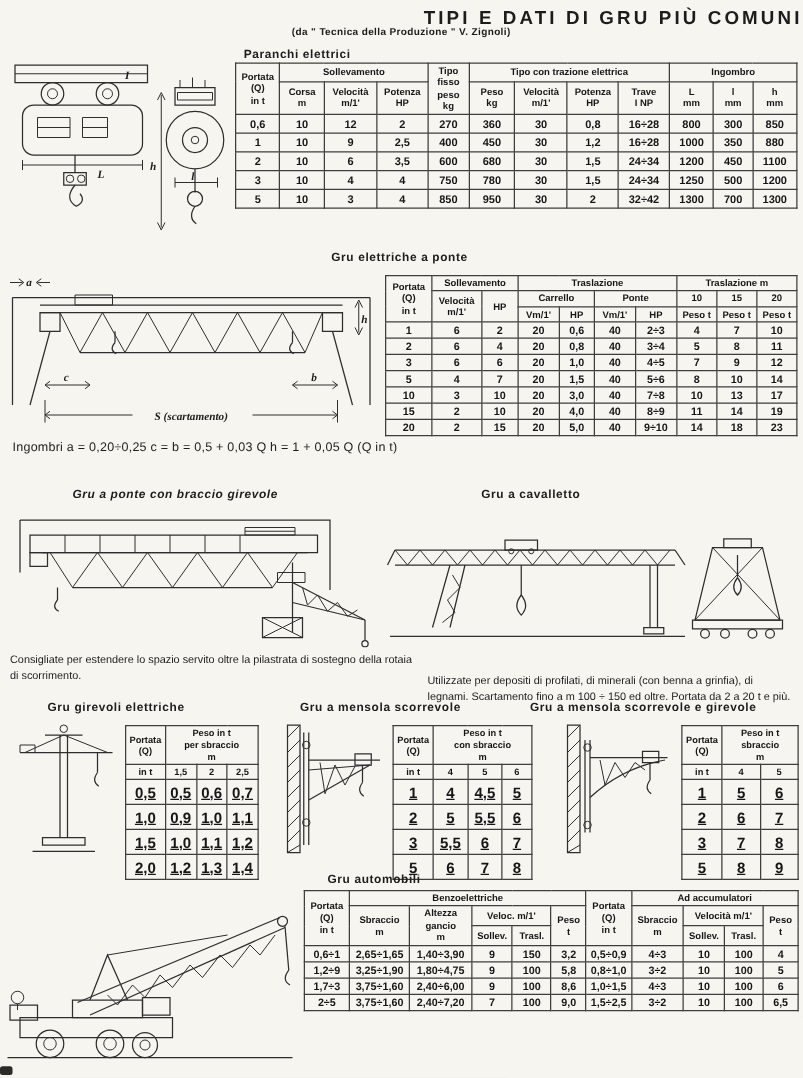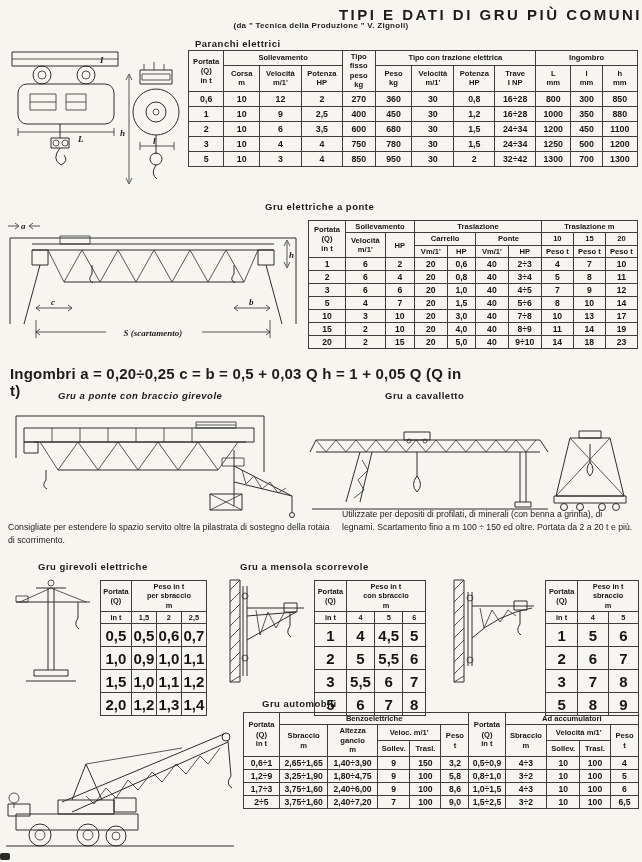--- a/index.html
+++ b/index.html
@@ -3,28 +3,28 @@
 <meta charset="utf-8">
 <style>
   html,body{margin:0;padding:0;}
   body{width:642px;height:862px;background:#e9e7e1;font-family:"Liberation Sans",sans-serif;}
   #sheet{position:relative;width:642px;height:862px;background:#f6f5f0;overflow:hidden;color:#1c1c1c;}
   .abs{position:absolute;}
   .page-title{font-size:15px;font-weight:bold;letter-spacing:2.5px;text-align:right;width:100%;}
   .page-subtitle{font-size:8px;font-weight:bold;text-align:center;width:100%;letter-spacing:.3px;}
   .sec-h{font-size:9.5px;font-weight:bold;text-align:left;letter-spacing:.5px;white-space:nowrap;}
   .cap{font-size:8.7px;line-height:1.45;text-align:left;}
-  .note{font-size:15px;font-weight:bold;letter-spacing:.2px;margin-top:12px;}
+  .note{font-size:10px;font-weight:normal;letter-spacing:.2px;}
   table.tbl{border-collapse:collapse;background:transparent;padding-left:20px;}
   .tbl th,.tbl td{border:1px solid #3e3e3e;text-align:center;vertical-align:middle;color:#161616;}
   .tbl th{font-size:7.6px;font-weight:bold;white-space:pre-line;line-height:1.25;padding:1px 2px;}
   .tbl td{font-size:8.8px;font-weight:bold;padding:2px 1px;}
   .tbl.dense td{padding:1px 1px;font-size:8.6px;}
   .tbl.small th{font-size:7.4px;}
-  .tbl.small td{padding:2.5px 1px;font-size:15px;}
+  .tbl.small td{padding:2.5px 1px;font-size:12px;text-decoration:underline;}
   svg{display:block;}
   svg *{vector-effect:non-scaling-stroke;}
   .ln{stroke:#2e2e2e;stroke-width:1;fill:none;}
   .lt{stroke:#2e2e2e;stroke-width:.8;fill:none;}
   .dim{font-size:9px;font-style:italic;font-weight:bold;fill:#1c1c1c;font-family:"Liberation Serif",serif;}
   .scan-mark{position:absolute;left:0;bottom:2px;width:10px;height:7px;background:#2a2a2a;border-radius:2px;}
 </style>
 </head>
 <body>
 
@@ -404,24 +404,25 @@
     <line class="ln" x1="282" y1="20" x2="282" y2="38"></line>
     <path class="ln" d="M282,38 q-6,8 0,14 q6,-6 0,-14"></path>
     <rect class="ln" x="246" y="72" width="72" height="7"></rect>
     <circle class="ln" cx="256" cy="83" r="3.5"></circle>
       <circle class="ln" cx="272" cy="83" r="3.5"></circle>
       <circle class="ln" cx="294" cy="83" r="3.5"></circle>
       <circle class="ln" cx="308" cy="83" r="3.5"></circle>
   </svg>
 
   <div class="abs cap" style="top:521px;left:8px;width:322px;">Consigliate per estendere lo spazio servito oltre la pilastrata di sostegno della rotaia di scorrimento.</div>
-  <div class="abs cap" style="top:508px;left:342px;width:294px;">Utilizzate per depositi di profilati, di minerali (con benna a grinfia), di legnami. Scartamento fino a m 100 ÷ 150 ed oltre. Portata da 2 a 20 t e più.</div>
+  <div class="abs cap" style="top:538px;left:342px;width:294px;">Utilizzate per depositi di profilati, di minerali (con benna a grinfia), di legnami. Scartamento fino a m 100 ÷ 150 ed oltre. Portata da 2 a 20 t e più.</div>
 
   <div class="abs sec-h" style="top:561px;left:38px;width:180px;">Gru girevoli elettriche</div>
   <div class="abs sec-h" style="top:561px;left:240px;width:190px;">Gru a mensola scorrevole</div>
+  <div class="abs sec-h" style="top:561px;left:424px;width:214px;">Gru a mensola scorrevole e girevole</div>
 
   <svg class="abs" style="left:8px;top:576px;" width="88" height="114" viewBox="0 0 88 114">
     <line class="ln" x1="40" y1="12" x2="40" y2="94"></line>
     <line class="ln" x1="46" y1="12" x2="46" y2="94"></line>
     <line class="ln" x1="28" y1="12" x2="58" y2="12"></line>
     <circle class="lt" cx="43" cy="7" r="3"></circle>
     <line class="ln" x1="8" y1="26" x2="82" y2="26"></line>
     <line class="lt" x1="43" y1="12" x2="12" y2="26"></line>
     <line class="lt" x1="43" y1="12" x2="78" y2="26"></line>
     <rect class="lt" x="8" y="20" width="12" height="6"></rect>

